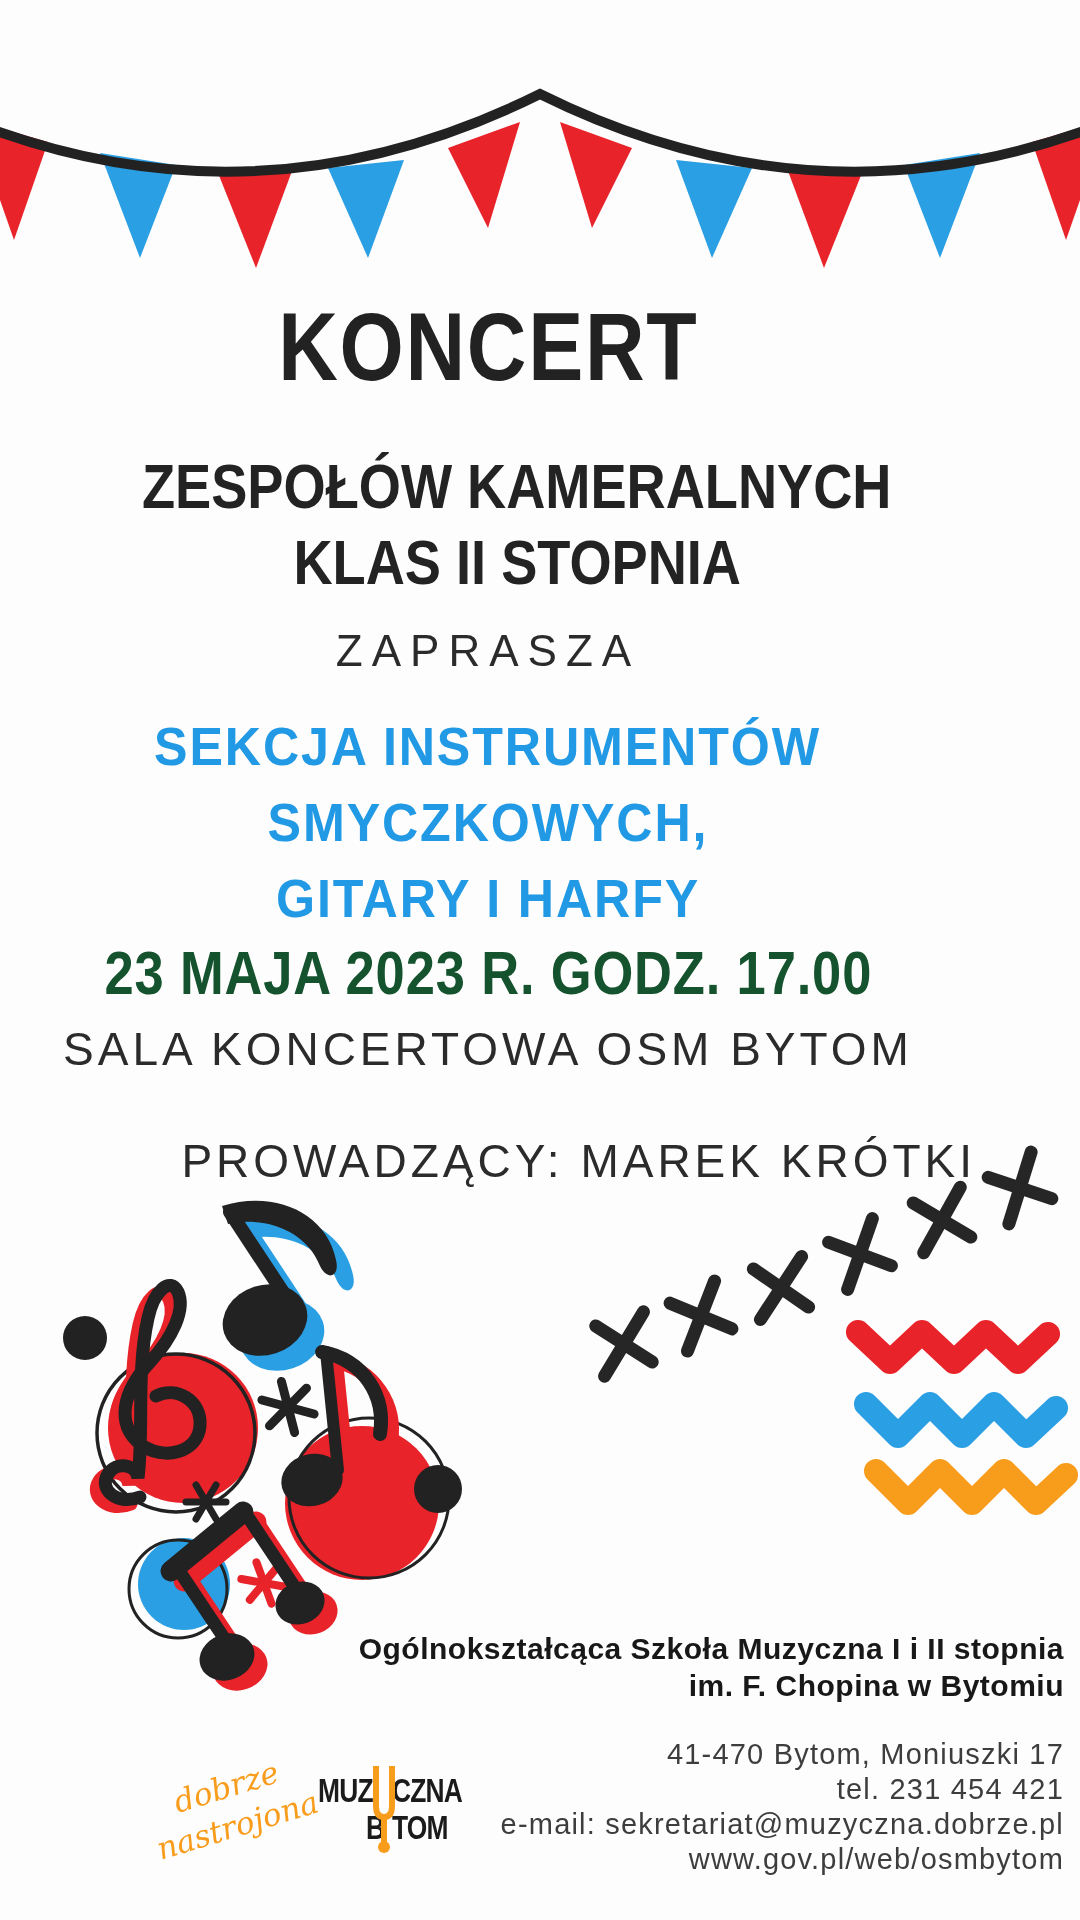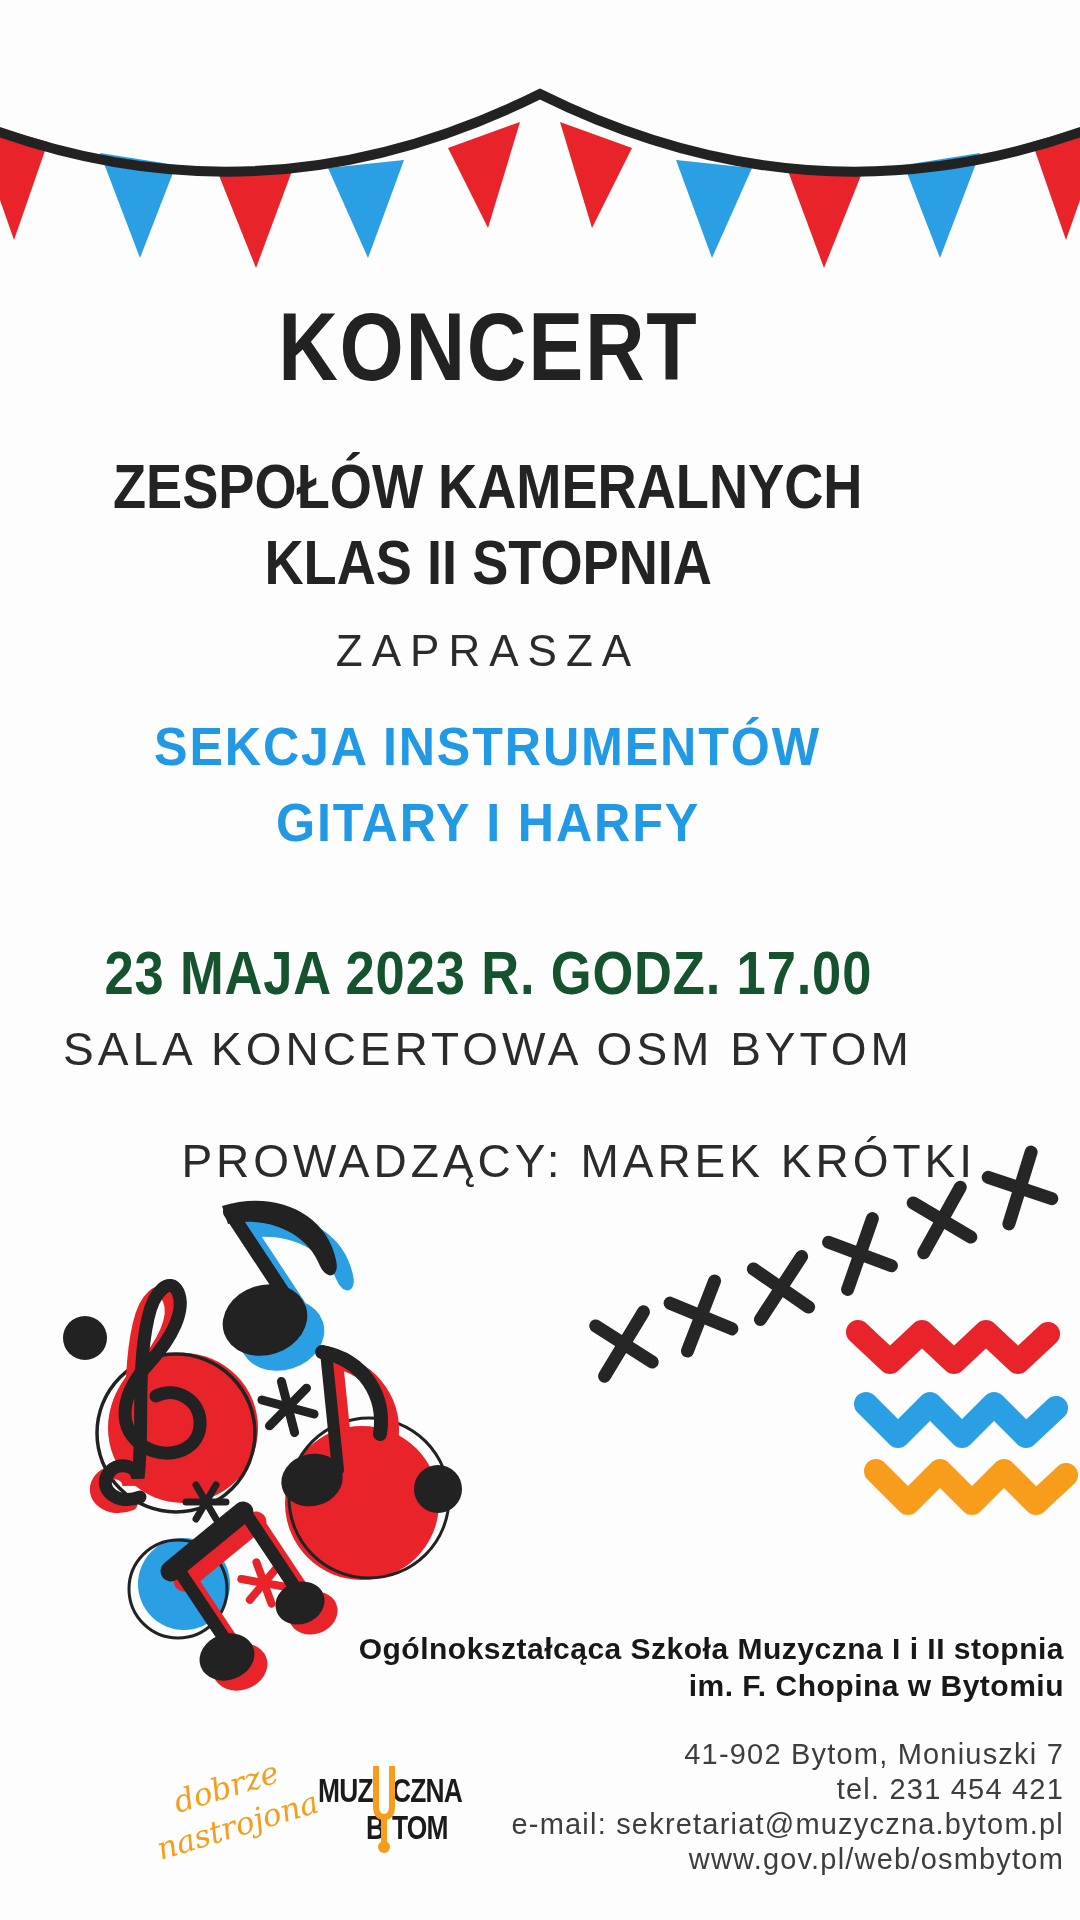--- a/index.html
+++ b/index.html
@@ -9,21 +9,21 @@
 
   
   .fr{fill:var(--red);} .fb{fill:var(--flag-blue);} .fi{fill:var(--ink);} .fo{fill:var(--orange);}
   .sr{stroke:var(--red);} .sb{stroke:var(--flag-blue);} .si{stroke:var(--ink);} .so{stroke:var(--orange);}
   .nf{fill:none;}
 
   .txt{position:absolute;left:0;width:976px;text-align:center;}
   .cond{display:inline-block;transform:scaleX(.86);white-space:nowrap;}
 
   .title{top:292px;font-size:96px;font-weight:bold;letter-spacing:2px;color:#222;}
-  .subtitle{top:448px;font-size:63px;font-weight:bold;line-height:76px;color:#232323;}
+  .subtitle{top:448px;font-size:63px;font-weight:bold;line-height:76px;color:#232323;padding-left:29px;}
   .invite{top:626px;font-size:44px;font-weight:500;letter-spacing:9px;color:#2b2b2b;}
   .section{top:708px;font-size:54px;font-weight:bold;line-height:76px;letter-spacing:2px;color:var(--blue);}
   .section .cond{transform:scaleX(.93);}
   .datetime{top:938px;font-size:61px;font-weight:bold;letter-spacing:1px;color:#14532d;}
   .venue{top:1022px;font-size:46px;font-weight:500;letter-spacing:4px;color:#2b2b2b;}
   .host{top:1134px;font-size:46px;font-weight:500;letter-spacing:4px;color:#2b2b2b;text-align:right;}
 
   .school{position:absolute;right:16px;top:1630px;text-align:right;font-size:30px;
           font-weight:bold;line-height:37px;letter-spacing:.5px;color:#181818;}
   .contact{position:absolute;right:16px;top:1737px;text-align:right;font-size:29px;
@@ -176,20 +176,21 @@
 
   <div class="txt subtitle">
     <div><span class="cond">ZESPOŁÓW KAMERALNYCH</span></div>
     <div><span class="cond">KLAS II STOPNIA</span></div>
   </div>
 
   <div class="txt invite">ZAPRASZA</div>
 
   <div class="txt section">
     <div><span class="cond">SEKCJA INSTRUMENTÓW</span></div>
+    <div><span class="cond">SMYCZKOWYCH,</span></div>
     <div><span class="cond">GITARY I HARFY</span></div>
   </div>
 
   <div class="txt datetime">
     <span class="cond">23 MAJA 2023 R. GODZ. 17.00</span>
   </div>
 
   <div class="txt venue">SALA KONCERTOWA OSM BYTOM</div>
 
   <div class="txt host">PROWADZĄCY: MAREK KRÓTKI</div>
@@ -210,19 +211,19 @@
     <span class="m-r2l">B</span>
     <span class="m-r2r">TOM</span>
     <svg class="fork" width="24" height="92" viewBox="0 0 24 92">
       <path class="nf so" d="M 4 2 L 4 42 Q 4 53 12 53 Q 20 53 20 42 L 20 2" stroke-width="6"></path>
       <line class="so" x1="12" y1="53" x2="12" y2="80" stroke-width="6"></line>
       <circle class="fo" cx="12" cy="83" r="6"></circle>
     </svg>
   </div>
 
   <div class="contact">
-    <div>41-902 Bytom, Moniuszki 7</div>
+    <div>41-470 Bytom, Moniuszki 17</div>
     <div>tel. 231 454 421</div>
-    <div>e-mail: sekretariat@muzyczna.bytom.pl</div>
+    <div>e-mail: sekretariat@muzyczna.dobrze.pl</div>
     <div>www.gov.pl/web/osmbytom</div>
   </div>
 
 </div>
 
 </body></html>

